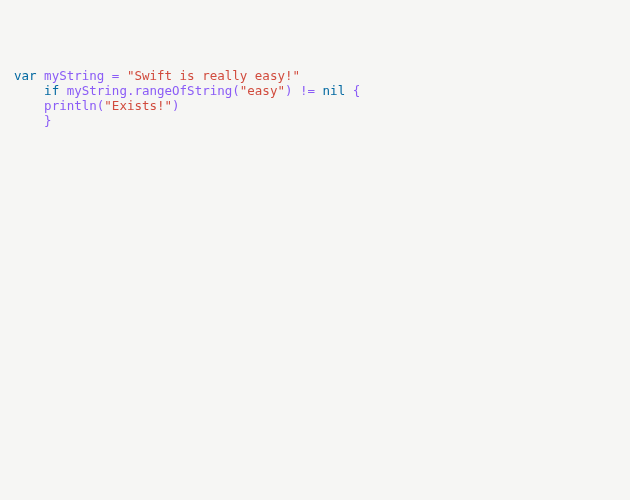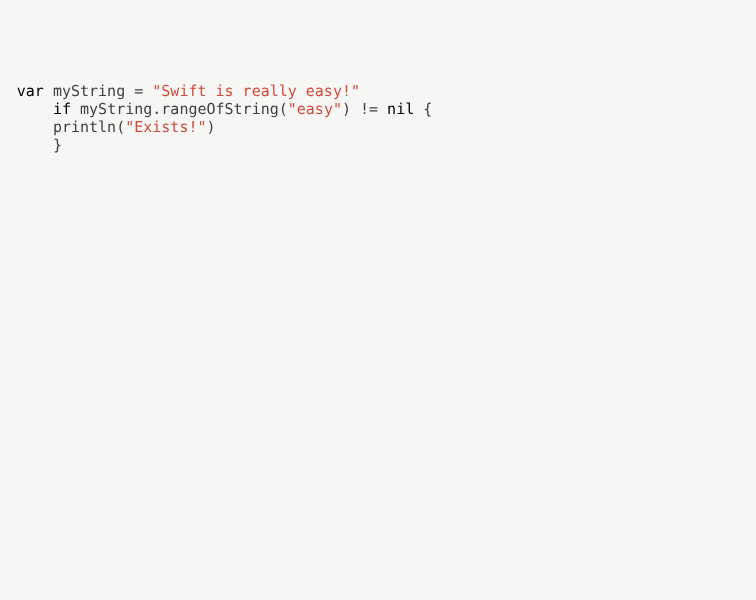--- a/index.html
+++ b/index.html
@@ -7,23 +7,23 @@
       background: #f6f6f4;
       width: 630px;
       height: 500px;
       padding: 8px 14px;
       font-family: "Menlo", "Consolas", "DejaVu Sans Mono", monospace;
       font-size: 12.5px;
       line-height: 15px;
       color: #333333;
       white-space: pre;
     }
-    .kw { color: #000000; }      
+    .kw { color: #0369a1; }      
     .str { color: #d14b3d; }     
-    .plain { color: #404040; }   
+    .plain { color: #8b5cf6; }   
     .code-line { display: block; }
   </style>
 </head>
 <body>
 
 
 
 <div><span class="code-line"><span class="kw">var</span><span class="plain"> </span><span class="plain">myString </span><span class="plain">=</span><span class="plain"> </span><span class="str">"Swift is really easy!"</span></span><span class="code-line"><span class="plain">    </span><span class="kw">if</span><span class="plain"> </span><span class="plain">myString.rangeOfString(</span><span class="str">"easy"</span><span class="plain">) != </span><span class="kw">nil</span><span class="plain"> {</span></span><span class="code-line"><span class="plain">    </span><span class="plain">println(</span><span class="str">"Exists!"</span><span class="plain">)</span></span><span class="code-line"><span class="plain">    </span><span class="plain">}</span></span></div>
 
 

